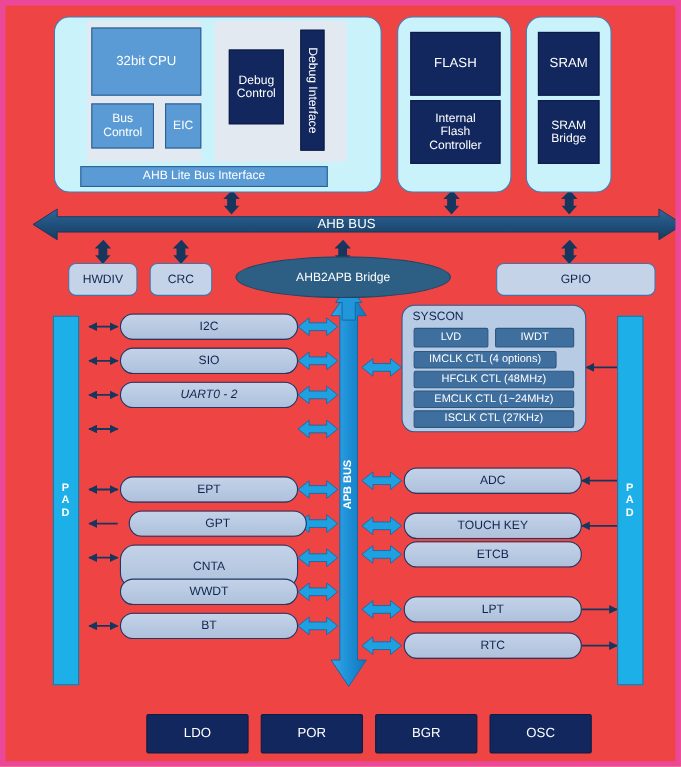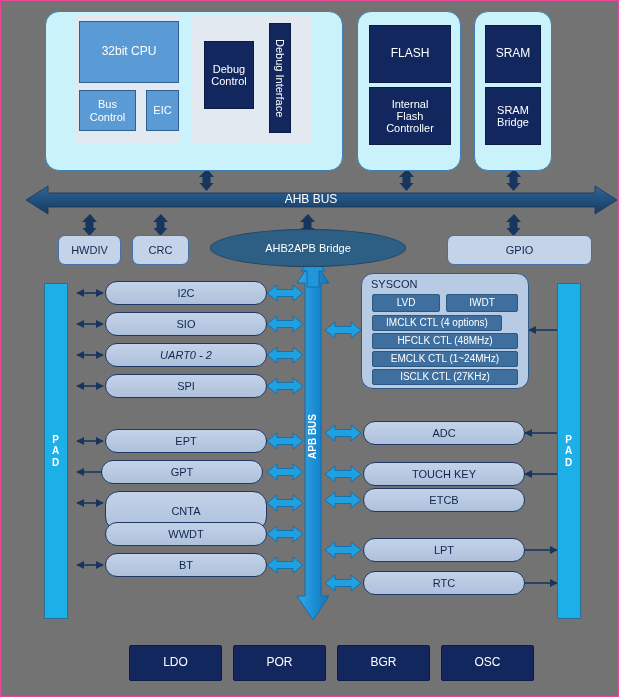--- a/index.html
+++ b/index.html
@@ -1,22 +1,22 @@
 <!DOCTYPE html>
 <html><head>
 <meta charset="utf-8">
 <style>
   html,body{margin:0;padding:0;background:#ffffff;}
   body{font-family:"Liberation Sans","DejaVu Sans",sans-serif;}
 
   #canvas{
     position:relative;
     width:619px;height:697px;
-    background:#737373;
-    border:1px solid #ec4899;
+    background:#ef4444;
+    border:5px solid #ec4899;
     box-sizing:border-box;
     overflow:hidden;
   }
   .abs{position:absolute;box-sizing:border-box;}
 
   
   .ctr{display:flex;align-items:center;justify-content:center;text-align:center;line-height:1.12;}
 
   
   .rounded-panel{
@@ -215,20 +215,21 @@
     <div>
       <span>Debug</span><br>
       <span>Control</span>
     </div>
   </div>
 
   <div class="abs navy ctr f11" style="left:268px;top:22px;width:22px;height:110px;">
     <span class="vtext-cw">Debug Interface</span>
   </div>
 
+  <div class="abs midblue ctr f11" style="left:68px;top:146px;width:225px;height:19px;">AHB Lite Bus Interface</div>
 
   <div class="abs rounded-panel" style="left:356px;top:10px;width:104px;height:160px;"></div>
   <div class="abs navy ctr f12" style="left:368px;top:24px;width:82px;height:58px;">FLASH</div>
   <div class="abs navy ctr f11" style="left:368px;top:86px;width:82px;height:58px;">
     <div>
       <span>Internal</span><br>
       <span>Flash</span><br>
       <span>Controller</span>
     </div>
   </div>
@@ -268,23 +269,22 @@
     </div>
   </div>
 
   <div class="abs ctr f10" style="left:304px;top:400px;width:16px;height:72px;color:#ffffff;font-weight:bold;">
     <span class="vtext-ccw">APB BUS</span>
   </div>
 
   <div class="abs pill ctr f11" style="left:104px;top:280px;width:162px;height:24px;">I2C</div>
   <div class="abs pill ctr f11" style="left:104px;top:311px;width:162px;height:24px;">SIO</div>
   <div class="abs pill ctr f11" style="left:104px;top:342px;width:162px;height:24px;font-style:italic;">UART0 - 2</div>
-  <div class="abs pill ctr f11" style="left:104px;top:373px;width:162px;height:24px;">SPI</div>
   <div class="abs pill ctr f11" style="left:104px;top:428px;width:162px;height:24px;">EPT</div>
-  <div class="abs pill ctr f11" style="left:100px;top:459px;width:162px;height:24px;">GPT</div>
+  <div class="abs pill ctr f11" style="left:112px;top:459px;width:162px;height:24px;">GPT</div>
   <div class="abs pill ctr f11" style="left:104px;top:490px;width:162px;height:40px;">CNTA</div>
   <div class="abs pill ctr f11" style="left:104px;top:521px;width:162px;height:24px;">WWDT</div>
   <div class="abs pill ctr f11" style="left:104px;top:552px;width:162px;height:24px;">BT</div>
 
   <div class="abs syscon-panel" style="left:360px;top:272px;width:168px;height:116px;"></div>
   <div class="abs f11" style="left:370px;top:277px;width:100px;height:14px;color:#10264f;">SYSCON</div>
 
   <div class="abs syscon-item ctr f10" style="left:371px;top:293px;width:68px;height:18px;">LVD</div>
   <div class="abs syscon-item ctr f10" style="left:445px;top:293px;width:72px;height:18px;">IWDT</div>
 

